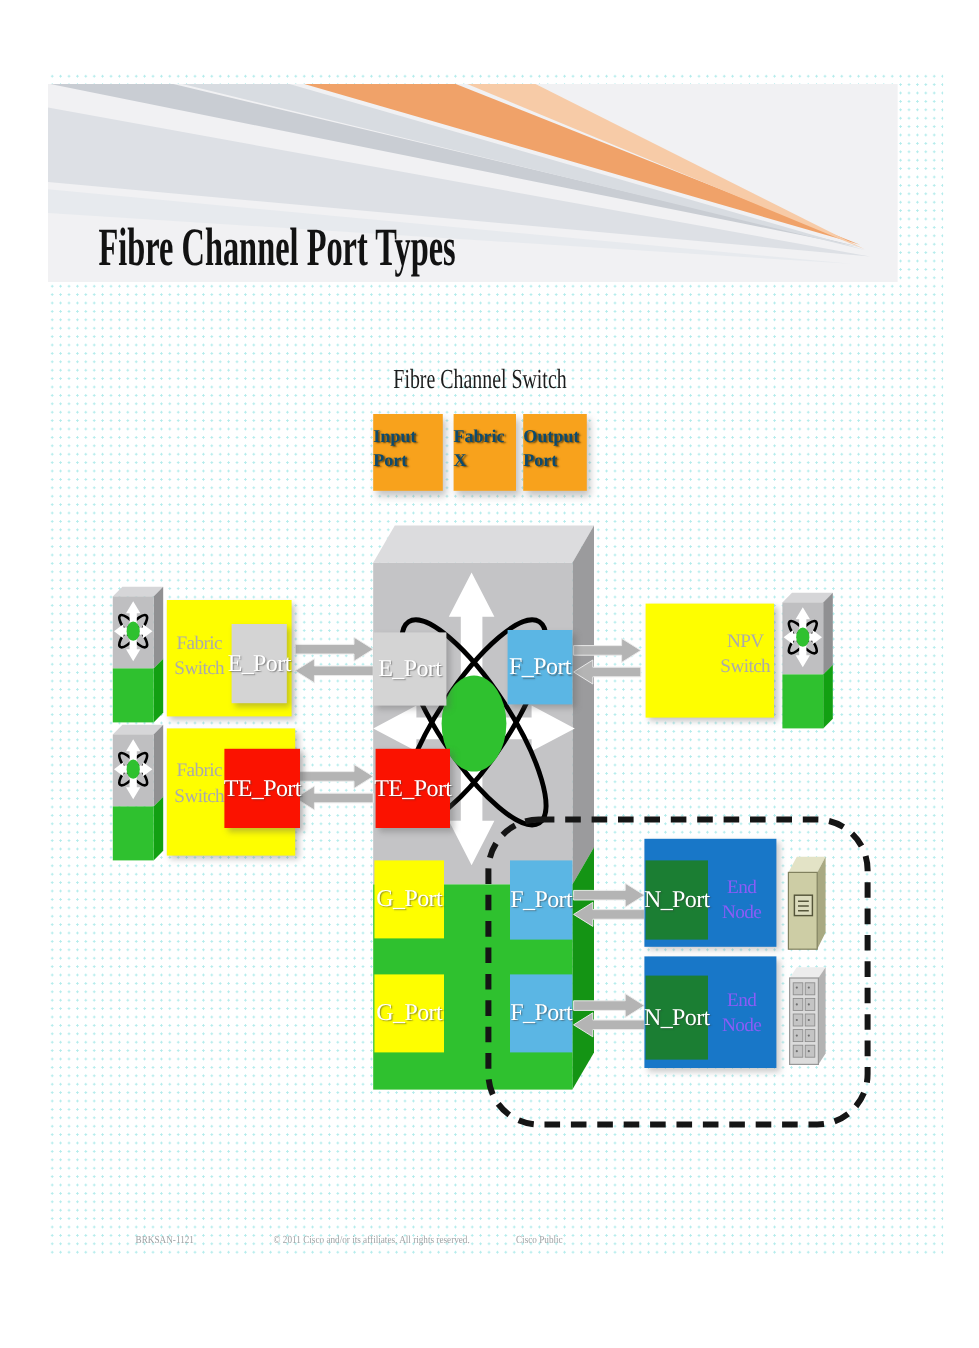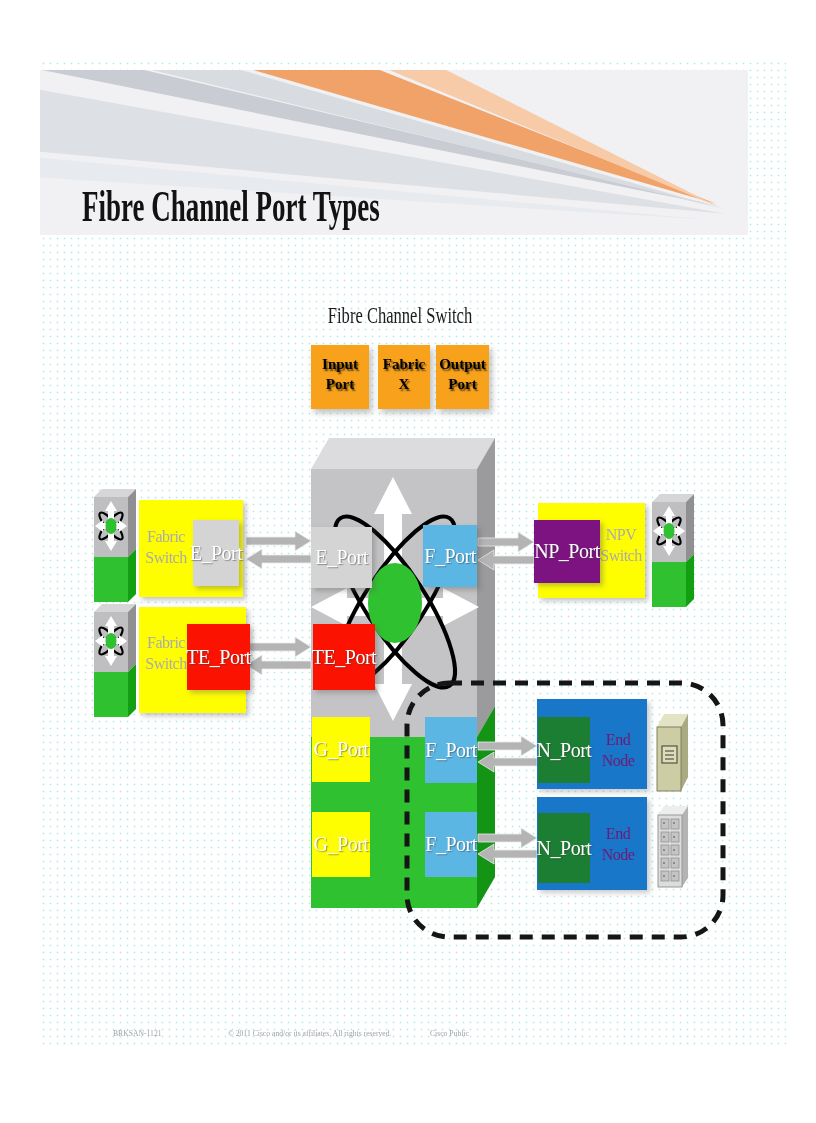--- a/index.html
+++ b/index.html
@@ -7,35 +7,35 @@
         font-family:Liberation Serif, serif;}
   .abs{position:absolute;}
   
   #slide-bg{left:40px;top:60px;width:746px;height:985px;background-color:#fff;
     background-image:radial-gradient(circle,rgba(0,190,190,.30) .8px,rgba(0,0,0,0) 1.1px);
     background-size:7px 7px;}
   #page-title{left:82px;top:180px;font-size:45px;font-weight:bold;color:#121212;
     white-space:nowrap;transform:scaleX(.60);transform-origin:left top;line-height:52px;}
   #diagram-title{left:250px;top:303px;width:300px;text-align:center;font-size:23px;color:#1c1c1c;
     white-space:nowrap;transform:scaleX(.72);transform-origin:center top;}
-  .obox{background:#F8A21C;color:#000000;font-weight:bold;font-size:15px;line-height:20px;
-    text-align:center;padding-top:9px;box-sizing:border-box;
+  .obox{background:#F8A21C;color:#0c4a6e;font-weight:bold;font-size:15px;line-height:20px;
+    text-align:left;padding-top:9px;box-sizing:border-box;
     text-shadow:1.5px 1.5px 1.5px rgba(70,50,10,.85);
     box-shadow:3px 4px 6px rgba(120,120,120,.45);}
   .ybox{background:#FEFE00;box-shadow:3px 3px 5px rgba(110,110,110,.4);}
   .bluebox{background:#1877C8;box-shadow:3px 3px 5px rgba(110,110,110,.35);}
   .port{display:flex;align-items:center;justify-content:center;color:#fff;
     font-size:20px;letter-spacing:-.5px;white-space:nowrap;
     text-shadow:1px 1px 1px rgba(60,60,60,.5);
     box-shadow:3px 3px 5px rgba(95,95,95,.38);}
   .side-label{color:#ABABAB;font-size:16px;letter-spacing:-.5px;line-height:21px;
     text-align:center;white-space:nowrap;}
   .side-label span{display:block;}
   .obox span{display:block;}
-  .node-label{color:#701a75;}
+  .node-label{color:#8b5cf6;}
   .foot{top:1028px;color:#9EA2A4;font-size:9px;white-space:nowrap;
     transform:scaleX(.85);transform-origin:left top;}
 </style>
 </head>
 <body>
 
 <div id="page">
 
   <div id="slide-bg" class="abs"></div>
 
@@ -186,21 +186,20 @@
   <div class="abs port" style="left:312px;top:717px;width:58px;height:65px;background:#FEFE00;box-shadow:none;">G_Port</div>
   <div class="abs port" style="left:425px;top:717px;width:52px;height:66px;background:#5BB6E4;box-shadow:none;">F_Port</div>
   <div class="abs port" style="left:312px;top:812px;width:58px;height:65px;background:#FEFE00;box-shadow:none;">G_Port</div>
   <div class="abs port" style="left:425px;top:812px;width:52px;height:65px;background:#5BB6E4;box-shadow:none;">F_Port</div>
 
   <div class="abs ybox" style="left:538px;top:503px;width:107px;height:95px;"></div>
   <div class="abs side-label" style="left:597px;top:524px;width:48px;">
     <span>NPV</span>
     <span>Switch</span>
   </div>
-  <div class="abs port" style="left:534px;top:520px;width:66px;height:63px;background:#7C1380;">NP_Port</div>
 
   <div class="abs bluebox" style="left:537px;top:699px;width:110px;height:90px;"></div>
   <div class="abs side-label node-label" style="left:593px;top:729px;width:50px;">
     <span>End</span>
     <span>Node</span>
   </div>
   <div class="abs port" style="left:538px;top:717px;width:52px;height:66px;background:#1B7E33;box-shadow:none;">N_Port</div>
 
   <div class="abs bluebox" style="left:537px;top:797px;width:110px;height:93px;"></div>
   <div class="abs side-label node-label" style="left:593px;top:823px;width:50px;">

